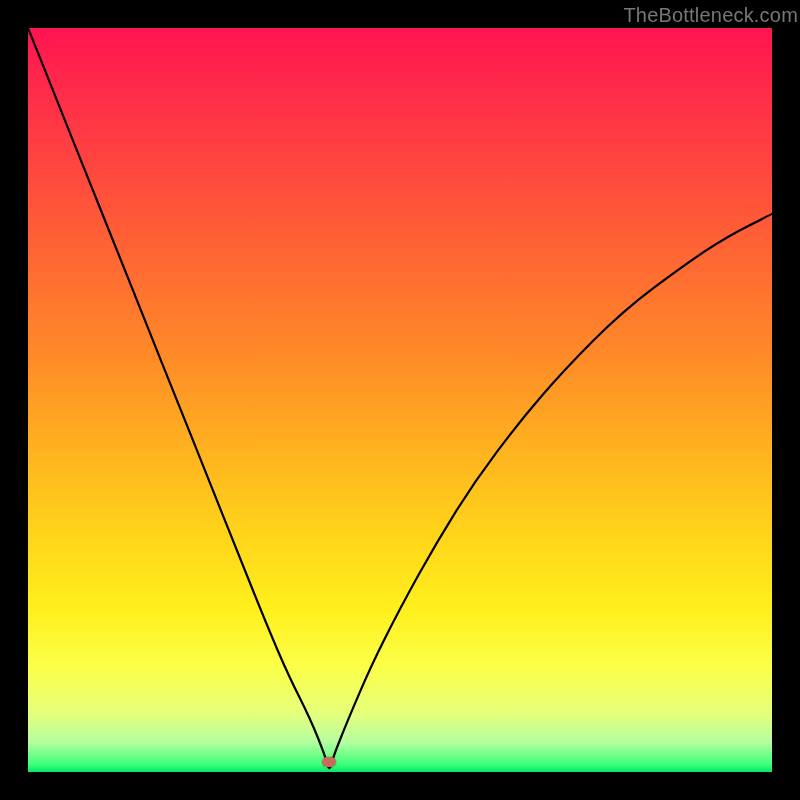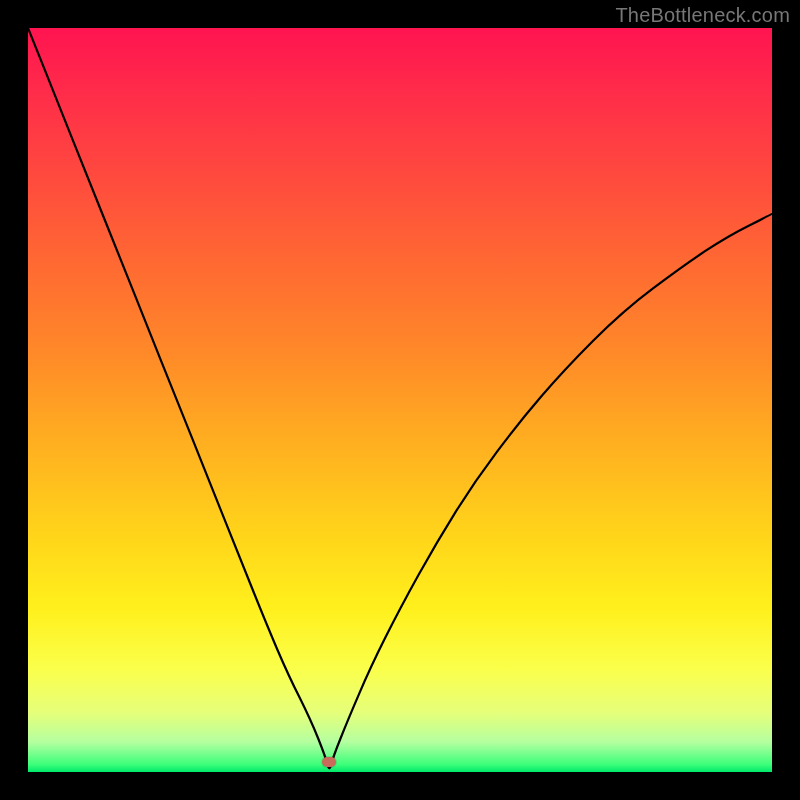--- a/index.html
+++ b/index.html
@@ -57,21 +57,21 @@
     position: absolute;
     width: 14px;
     height: 10px;
     border-radius: 5px;
     background: #c96a5a;
     box-shadow: 0 0 0 1px rgba(0,0,0,0.1);
   }
   .watermark {
     position: absolute;
     top: 4px;
-    right: 10px;
+    right: 2px;
     color: #777;
     font-size: 20px;
     letter-spacing: 0.2px;
     user-select: none;
   }
 </style>
 </head>
 <body>
 
 <div class="frame">

